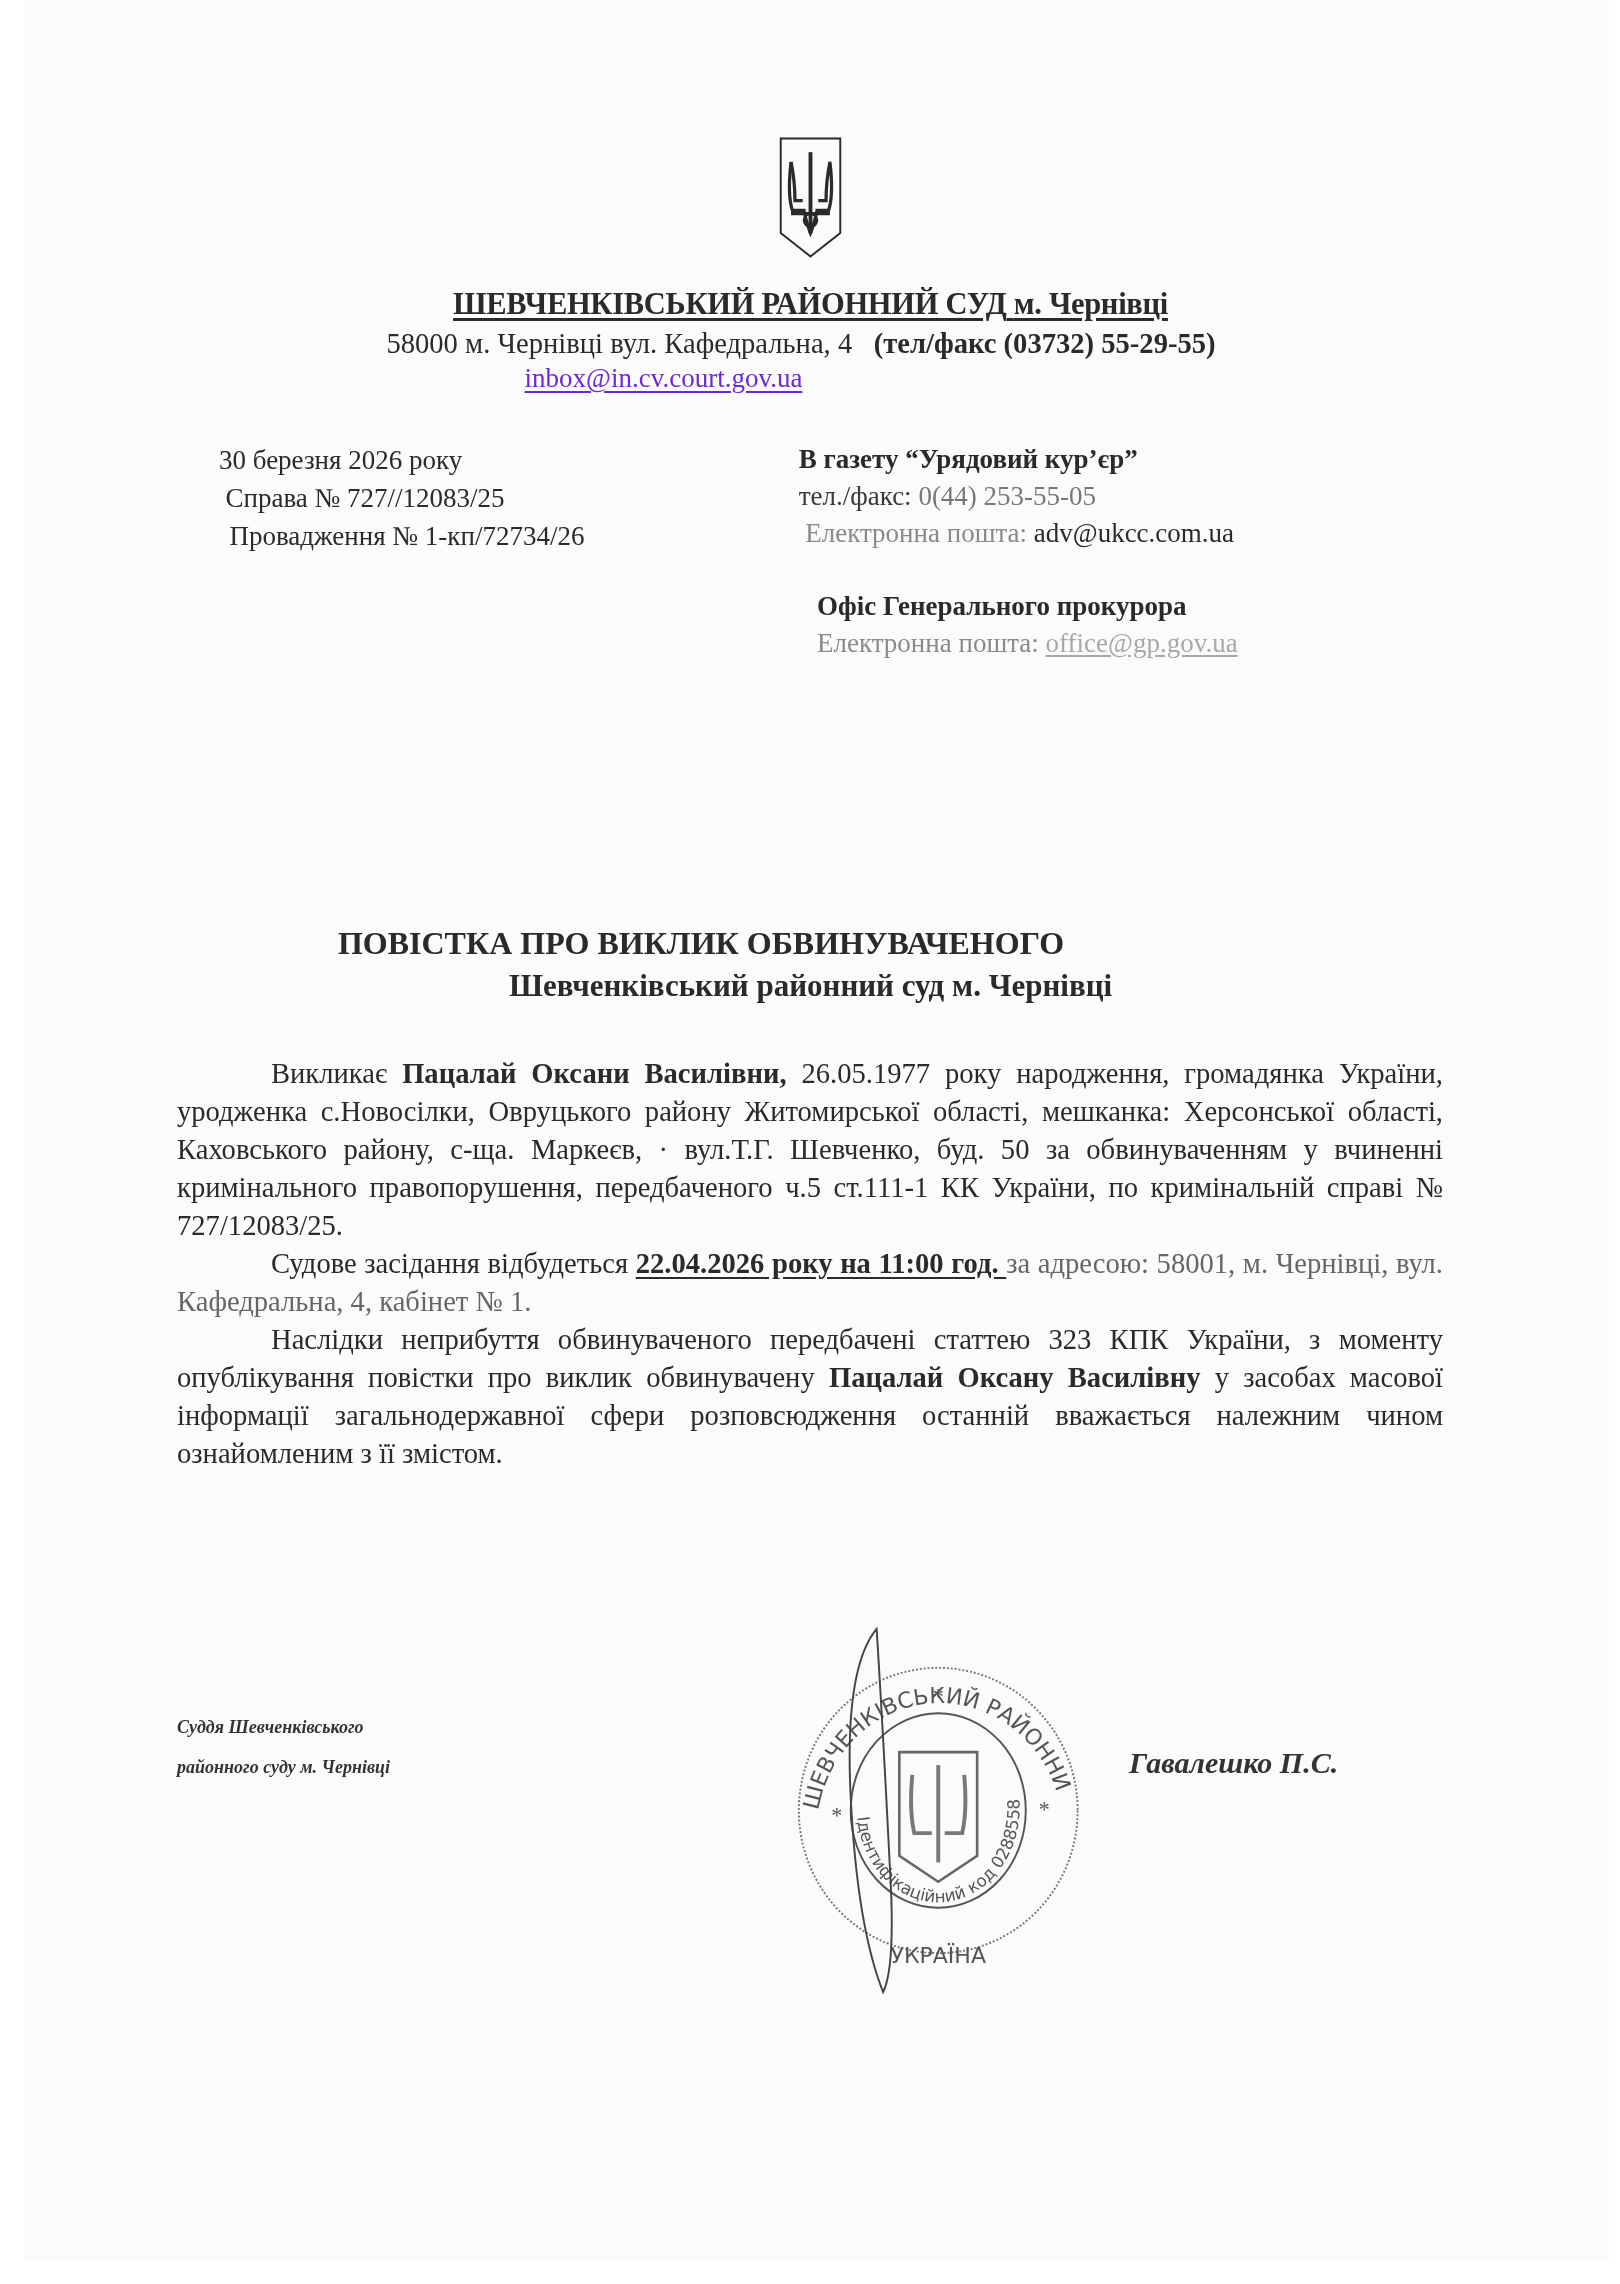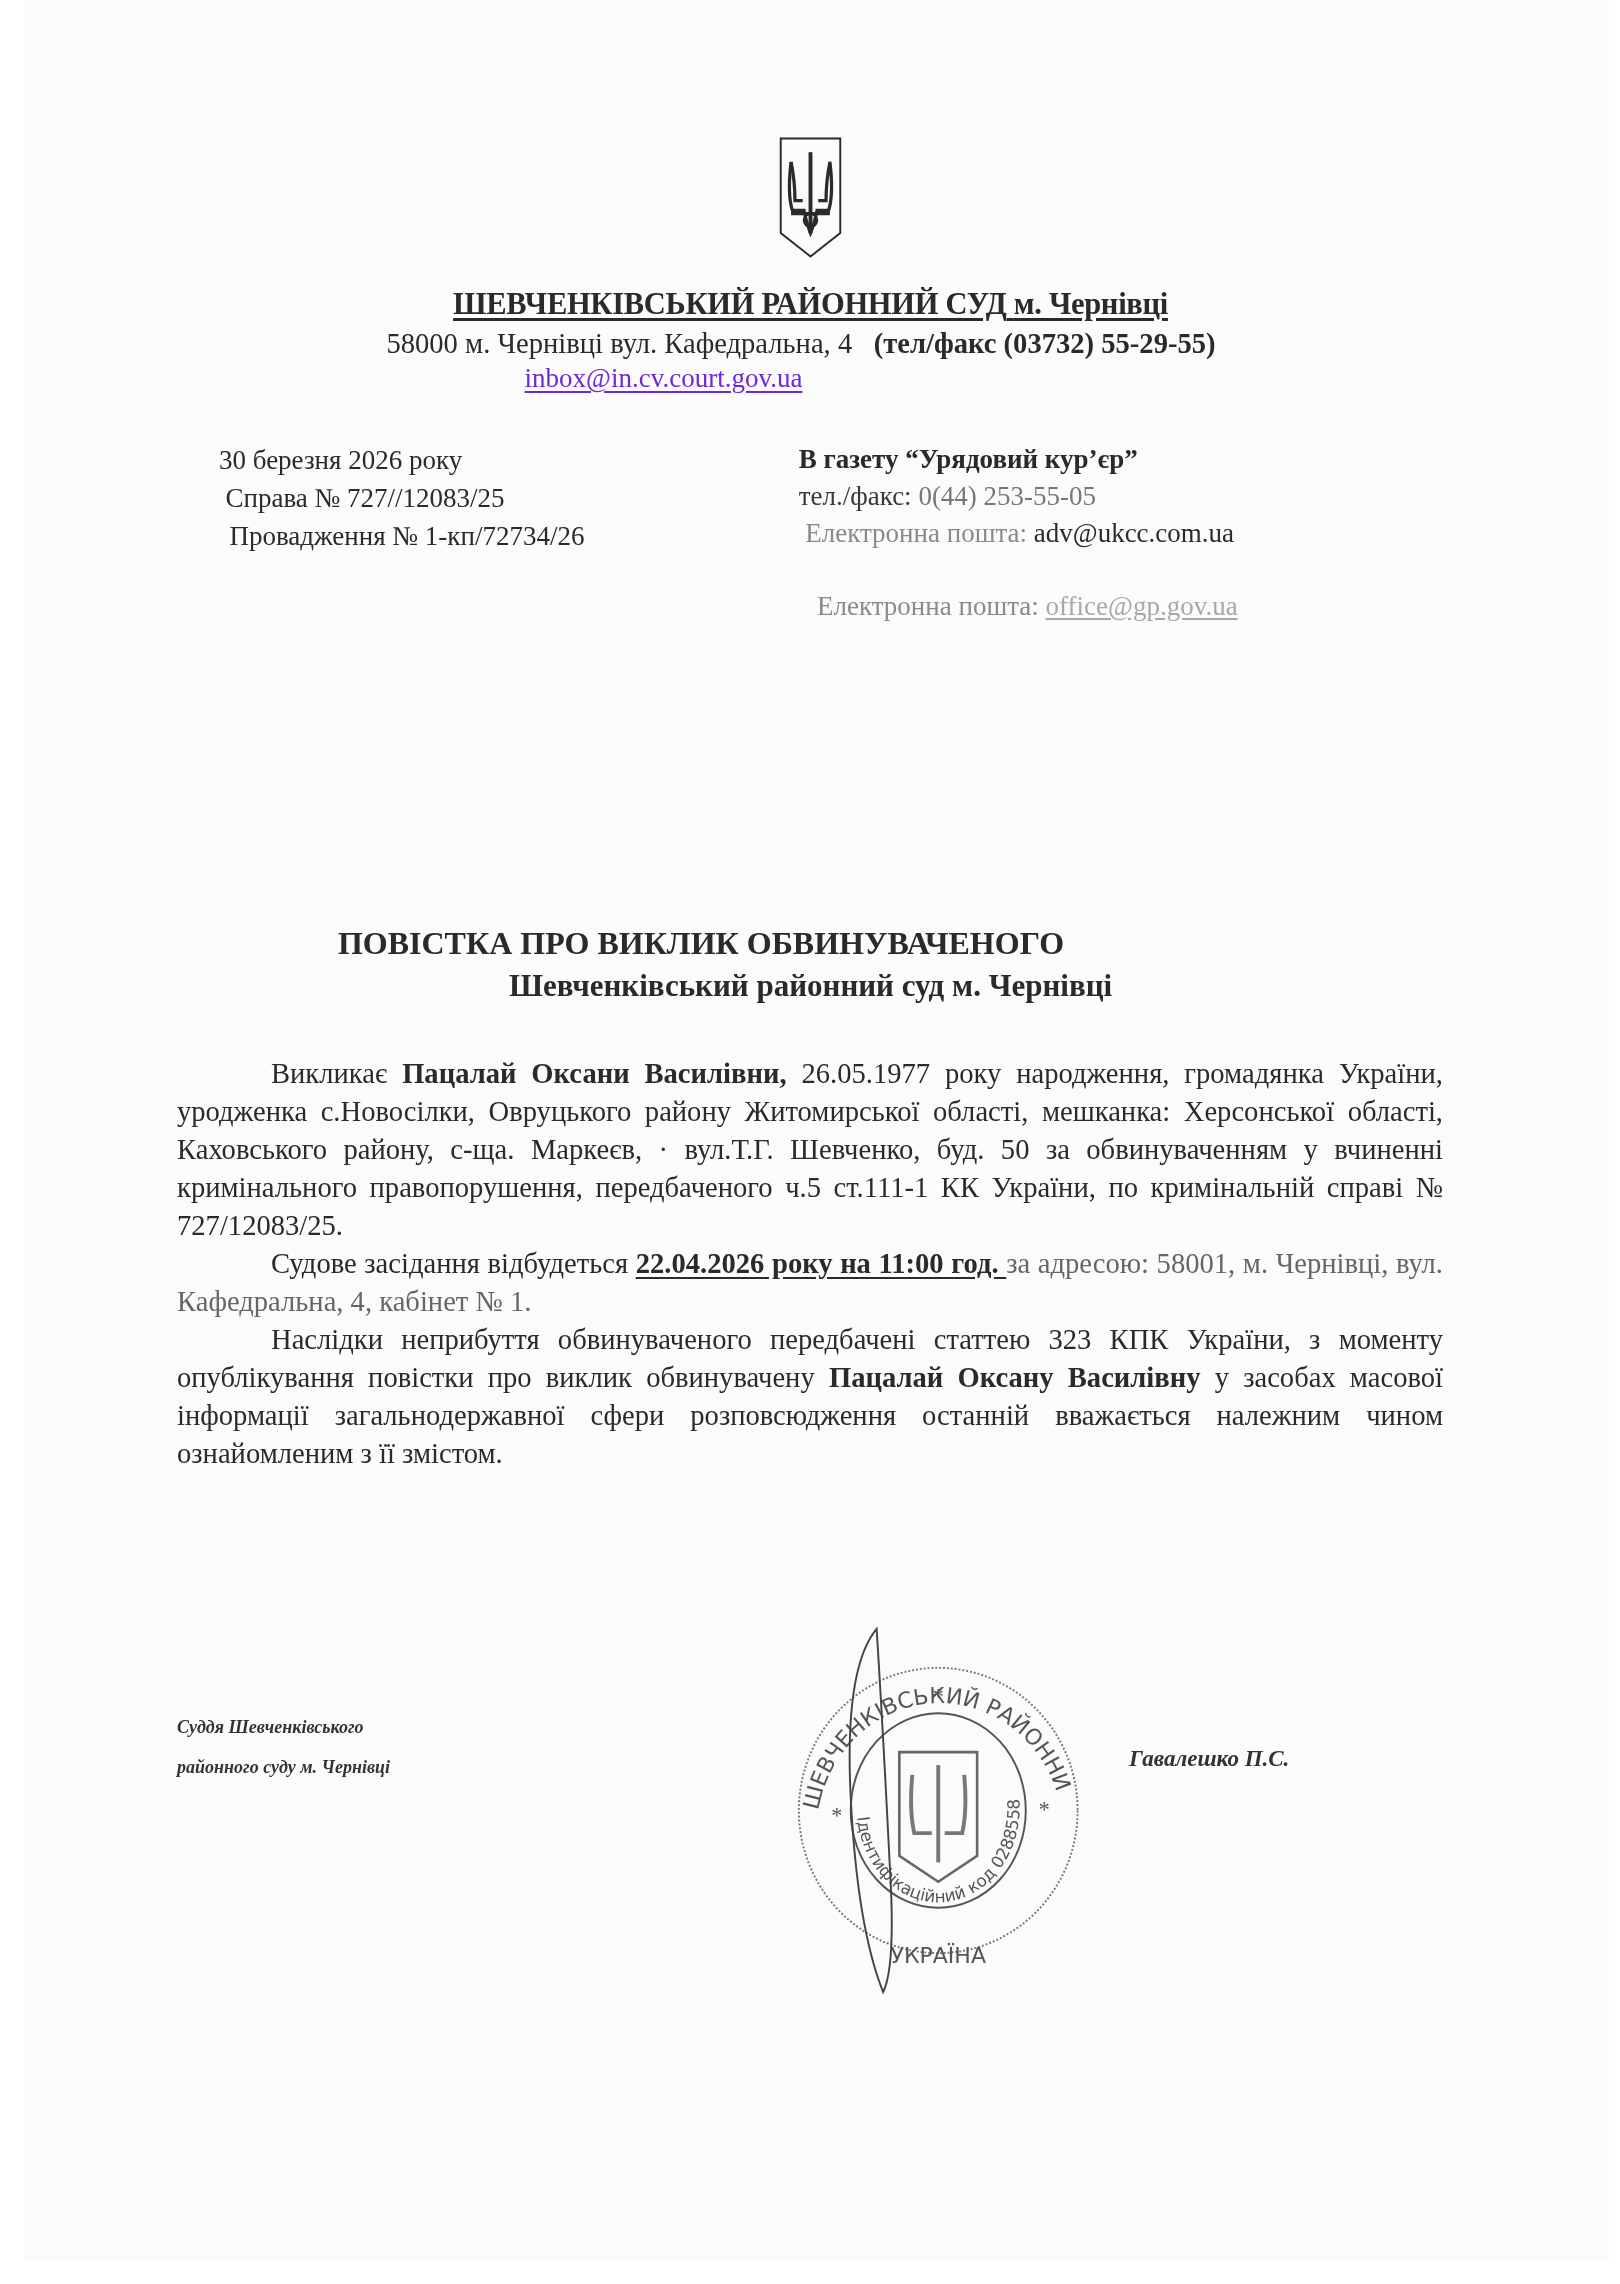--- a/index.html
+++ b/index.html
@@ -53,21 +53,21 @@
     left: 177px; top: 1055px; width: 1266px; font-size: 28.6px; line-height: 38px;
     text-align: justify;
   }
   .body-text p { margin: 0; text-indent: 94px; }
   .body-text b { font-weight: bold; }
   .body-text .u { text-decoration: underline; text-underline-offset: 3.9px; font-weight: bold; }
   .body-text .faint { color: #666; }
 
   
   .judge-title { left: 177px; top: 1707px; font-size: 18px; font-style: italic; font-weight: bold; line-height: 40px; color: #333; }
-  .judge-name { left: 1129px; top: 1746px; font-size: 23px; font-style: italic; font-weight: bold; color: #333; }
+  .judge-name { left: 1129px; top: 1746px; font-size: 30px; font-style: italic; font-weight: bold; color: #333; }
 
   
   .stamp { left: 766px; top: 1603px; width: 338px; height: 402px; }
 </style>
 </head>
 <body>
 
 <div class="page"></div>
 
 <svg class="abs emblem" viewBox="0 0 100 190">
@@ -101,20 +101,21 @@
     <div class="rec-line">
       <span>тел./факс:  </span><span class="val" style="color:#777">0(44) 253-55-05</span>
     </div>
     <div class="rec-line faint" style="margin-left:6.5px">
       <span>Електронна пошта: </span><span class="val">adv@ukcc.com.ua</span>
     </div>
   </div>
   <div class="rec-group second">
   </div>
   <div class="rec-group third">
+    <div class="rec-title">Офіс Генерального прокурора</div>
     <div class="rec-line faint">
       <span>Електронна пошта: </span><span class="val faint u">office@gp.gov.ua</span>
     </div>
   </div>
 </div>
 
 <div class="abs doc-title center">ПОВІСТКА ПРО ВИКЛИК ОБВИНУВАЧЕНОГО</div>
 <div class="abs doc-subtitle center">Шевченківський районний суд м. Чернівці</div>
 
 <div class="abs body-text">

